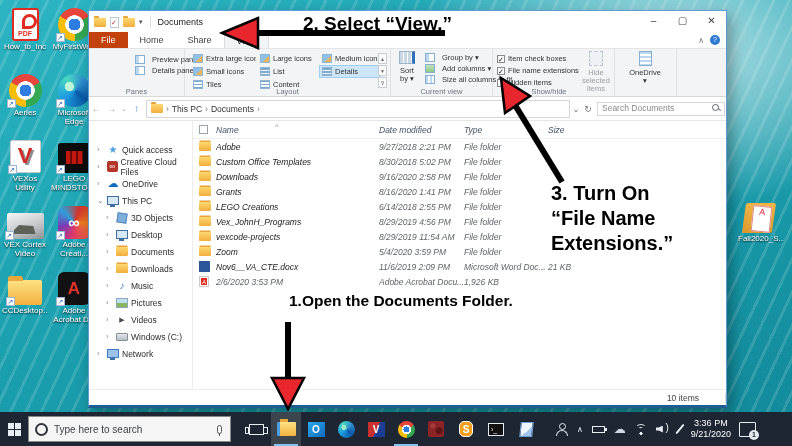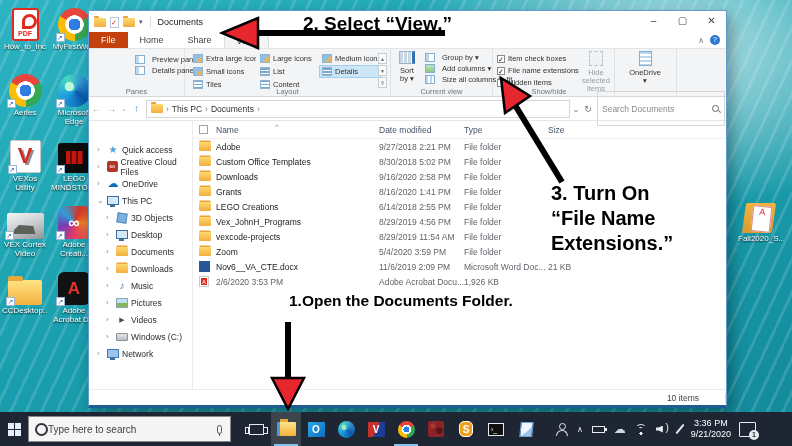--- a/index.html
+++ b/index.html
@@ -100,21 +100,21 @@
   .opt-ic { display:inline-block; width:13px; height:15px; border:1px solid #86aed0; background:repeating-linear-gradient(180deg,#bcd8f0 0 2px,#fff 2px 4px); margin-bottom:1px; }
 
   .addrbar { position:absolute; left:0; top:86px; right:0; height:24px; background:#fff; border-bottom:1px solid #e6e6e6; display:flex; align-items:center; }
   .nav-a { width:15px; text-align:center; font-size:10px; color:#9aa4ae; cursor:pointer; }
   .nav-a.up { color:#4a90d2; }
   .nav-a.tiny { font-size:7px; width:10px; }
   .crumbbox { margin-left:2px; width:424px; height:18px; border:1px solid #d6d6d6; display:flex; align-items:center; gap:3px; padding:0 4px; cursor:text; }
   .crumb { color:#333; cursor:pointer; }
   .csep::before { content:"›"; color:#777; }
   .addr-btn { width:12px; text-align:center; color:#777; font-size:9px; cursor:pointer; }
-  .searchbox { margin-left:3px; width:128px; height:35px; border:1px solid #d6d6d6; display:flex; align-items:center; padding:0 4px; color:#8a8a8a; cursor:text; }
+  .searchbox { margin-left:3px; width:128px; height:14px; border:1px solid #d6d6d6; display:flex; align-items:flex-start; padding:0 4px; color:#8a8a8a; cursor:text; }
   .mag { margin-left:auto; position:relative; width:9px; height:9px; }
   .mag::before { content:""; position:absolute; left:1px; top:1px; width:5px; height:5px; border:1.3px solid #5b666f; border-radius:50%; }
   .mag::after { content:""; position:absolute; left:6.5px; top:6.5px; width:3px; height:1.3px; background:#5b666f; transform:rotate(45deg); }
 
   .content { position:absolute; left:0; top:110px; right:0; bottom:16px; display:flex; }
   .sidebar { width:104px; border-right:1px solid #ececec; padding-top:20px; overflow:hidden; }
   .sb-item { height:17px; display:flex; align-items:center; gap:3px; font-size:8.5px; color:#2b2b2b; cursor:pointer; padding-left:8px; }
   .sb-item.lv1 { padding-left:17px; }
   .sb-chev { width:7px; color:#8a9097; font-size:8px; }
   .sb-ic { flex:0 0 auto; width:12px; height:11px; display:flex; align-items:center; justify-content:center; }
@@ -128,40 +128,40 @@
   .ic-net::before { border-color:#3f7ac2; background:#9cc3ea; }
   .ic-cube::before { content:""; display:block; width:8px; height:8px; background:#7fb0dd; border:1px solid #5588bb; transform:rotate(8deg); }
   .ic-docs::before,.ic-down::before { content:""; display:block; width:12px; height:9px; background:linear-gradient(180deg,#fdd96f,#f2ae3e); border-radius:1px; box-shadow:0 -2px 0 -0.5px #e9a33b; }
   .ic-music::before { content:"♪"; color:#3c78c0; font-size:10px; }
   .ic-pics::before { content:""; display:block; width:11px; height:8px; background:linear-gradient(180deg,#bfe0f2 55%,#86b45f 55%); border:1px solid #8fa7b8; }
   .ic-vids::before { content:"▶"; color:#4a4f55; font-size:7px; }
   .ic-drive::before { content:""; display:block; width:12px; height:6px; background:linear-gradient(180deg,#e3e7eb,#b9bfc6); border:1px solid #8a8f94; border-radius:1px; }
 
   .filelist { flex:1; position:relative; padding-top:0; }
   .lh-caret { position:absolute; left:82px; top:1px; color:#8a9097; font-size:8px; }
-  .lrow { display:grid; grid-template-columns:17px 163px 85px 84px 30px; align-items:center; height:15px; padding-left:6px; }
+  .lrow { display:grid; grid-template-columns:17px 163px 85px 84px 30px; align-items:center; height:15px; padding-left:6px;font-style:italic; }
   .lhead { height:18px; color:#44546a; border-bottom:1px solid #f0f0f0; }
   .lh-cb { width:9px; height:9px; border:1px solid #9aa4ae; background:#fff; cursor:pointer; }
   .fic { width:12px; }
   .f-folder { width:12px; height:9px; background:linear-gradient(180deg,#fdd96f,#f2ae3e); border-radius:1px; box-shadow:0 -2px 0 -0.5px #e9a33b; }
   .f-word { width:11px; height:11px; background:#2a5699; color:#fff; font-size:7px; font-weight:bold; text-align:center; line-height:11px; }
   .f-pdf { width:10px; height:11px; background:#fff; border:1px solid #ccc; position:relative; }
   .f-pdf::before { content:"A"; position:absolute; inset:0; color:#fff; background:#e02b20; font-size:6px; line-height:9px; text-align:center; margin:1px; }
   .fname { color:#1b1b1b; overflow:hidden; white-space:nowrap; }
   .fmeta { color:#5f6368; overflow:hidden; white-space:nowrap; }
   .fsize { color:#5f6368; white-space:nowrap; }
   .statusbar { position:absolute; left:0; bottom:0; right:0; height:16px; border-top:1px solid #ececec; display:flex; align-items:center; font-size:8.5px; color:#444; padding-left:8px;justify-content:flex-end; }
   .st-div { width:1px; height:10px; background:#ddd; margin-left:26px; }
 
   
   .taskbar { position:absolute; left:0; bottom:0; width:792px; height:34px; background:#1d2632; display:flex; align-items:center; z-index:3; }
   .tb-start { width:28px; height:34px; display:flex; align-items:center; justify-content:center; cursor:pointer; }
   .win-logo { width:13px; height:13px; display:grid; grid-template-columns:6px 6px; grid-template-rows:6px 6px; gap:1px; }
   .win-logo i { background:#e8eef5; }
-  .tb-search { width:203px; height:26px; background:#f5f5f5; border:1px solid #888; display:flex; align-items:center; padding:0 6px; cursor:text; }
+  .tb-search { width:203px; height:26px; background:#f5f5f5; border:1px solid #888; display:flex; align-items:center; gap:6px; padding:0 6px; cursor:text; }
   .cortana-ring { width:13px; height:13px; border:2px solid #30343b; border-radius:50%; }
   .tb-search-text { font-size:10px; color:#3c4043; flex:1; }
   .mic { width:5px; height:9px; border:1.3px solid #555; border-radius:3px; position:relative; margin-right:2px; }
   .mic::after { content:""; position:absolute; left:1px; bottom:-3px; width:1.3px; height:3px; background:#555; }
   .tb-icon { width:30px; height:34px; display:flex; align-items:center; justify-content:center; position:relative; cursor:pointer; }
   .tb-icon.cell-active { background:rgba(255,255,255,.14); }
   .tb-icon.underline::after { content:""; position:absolute; bottom:0; left:3px; right:3px; height:2px; background:#86c4f0; }
   .tv { width:15px; height:11px; border:1.4px solid #e6ebf2; position:relative; }
   .tv::before { content:""; position:absolute; left:-5px; top:2px; width:2.5px; height:5px; border:1.2px solid #e6ebf2; }
   .tv::after { content:""; position:absolute; right:-5px; top:2px; width:2.5px; height:5px; border:1.2px solid #e6ebf2; }

